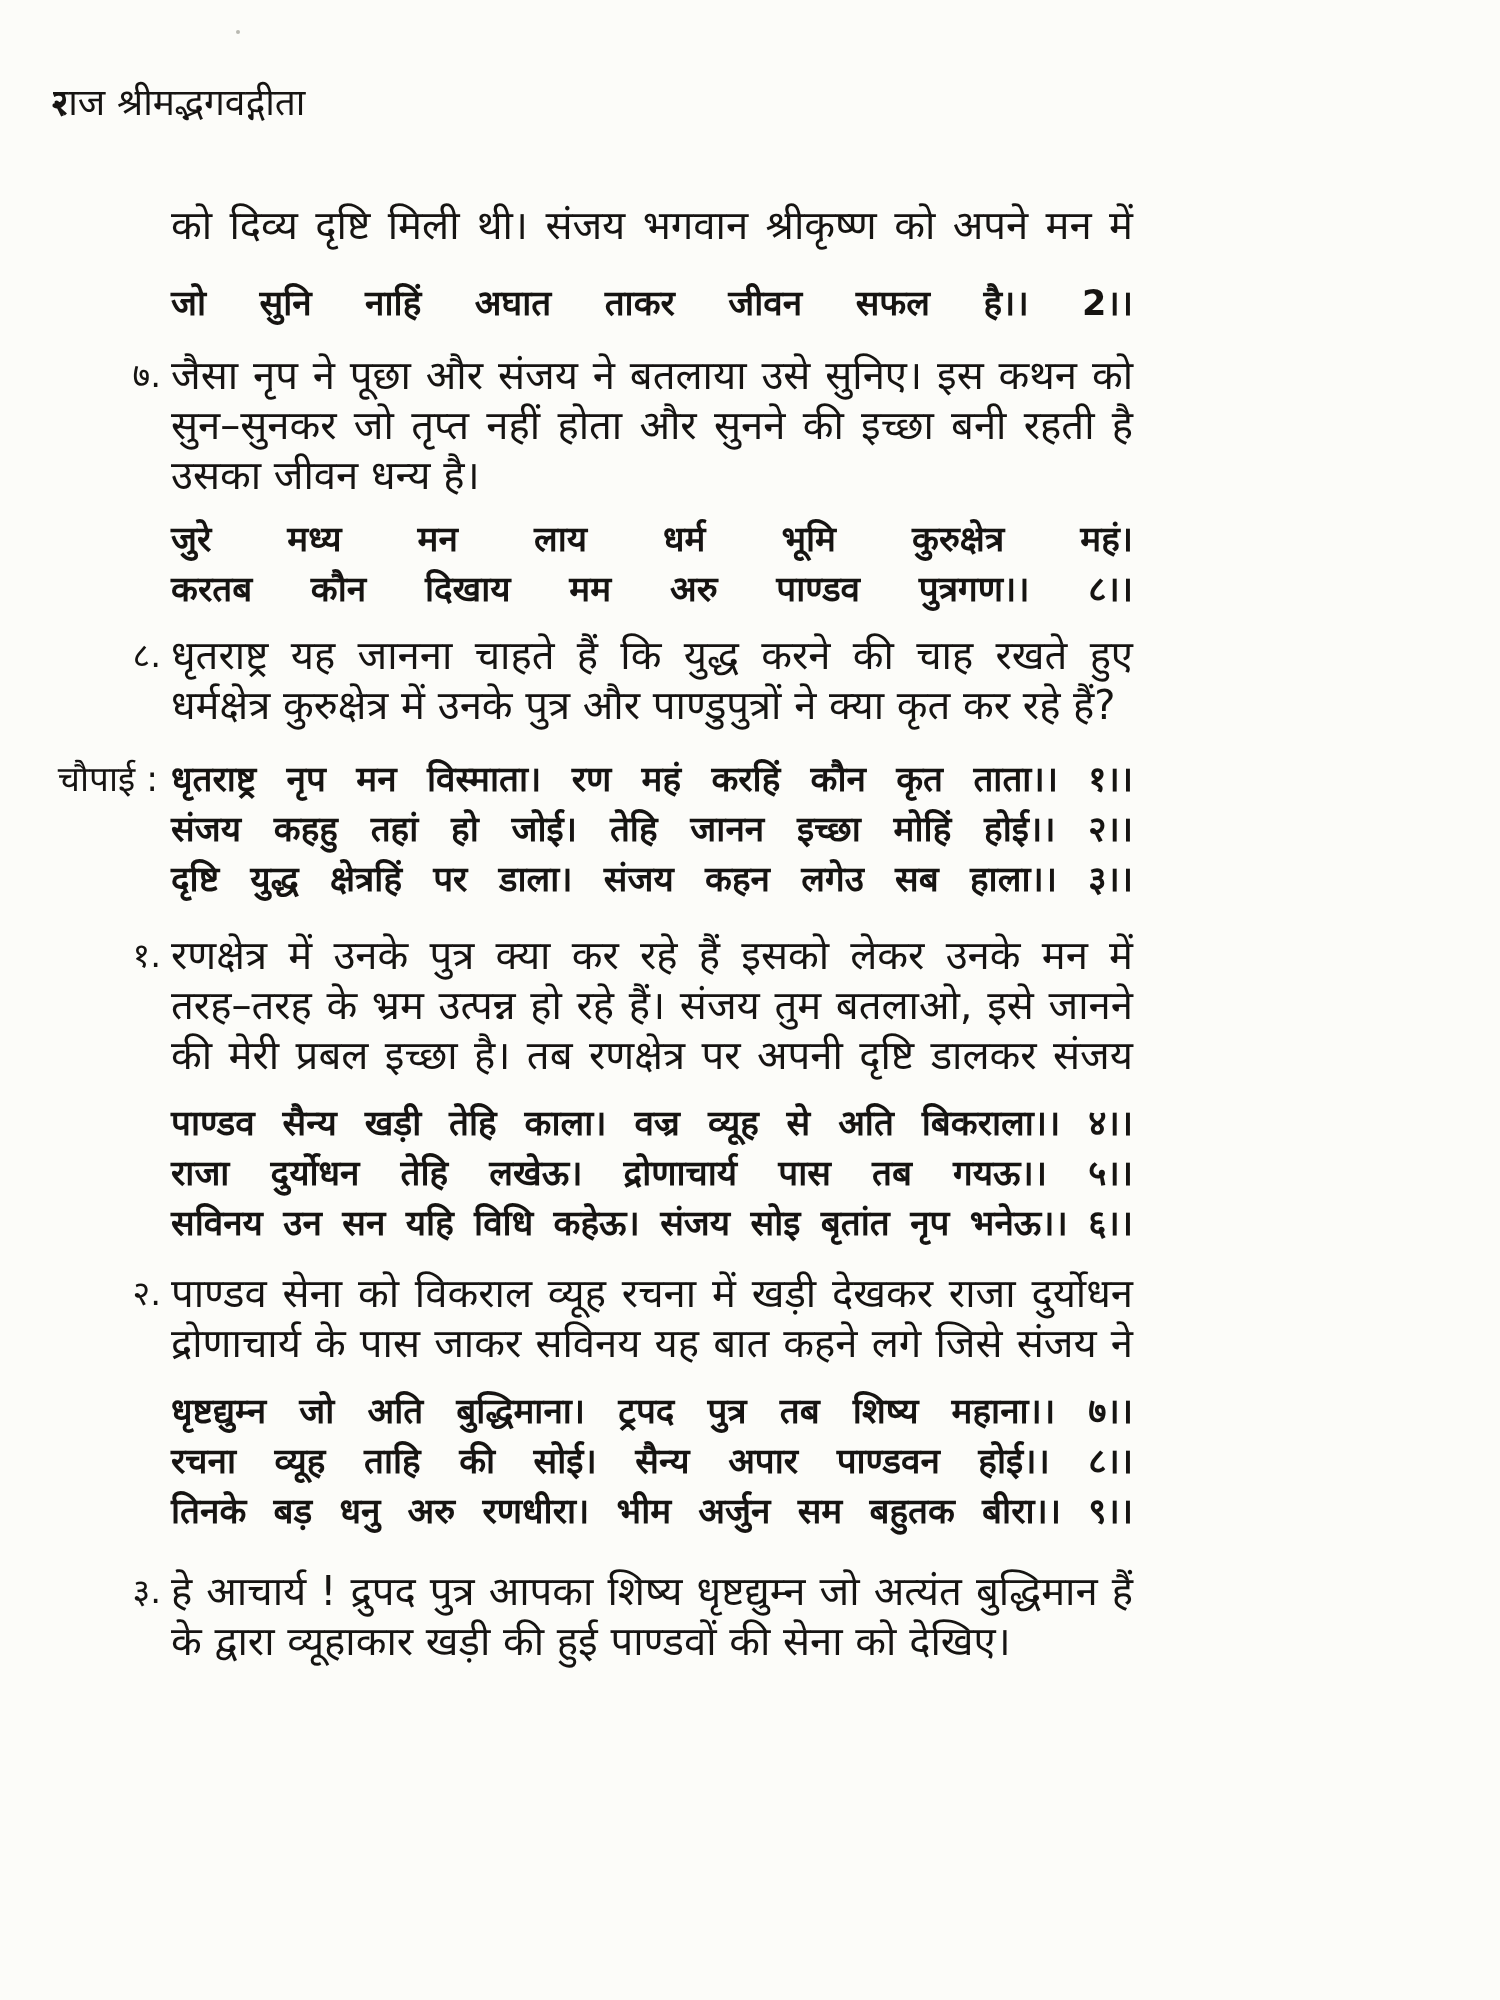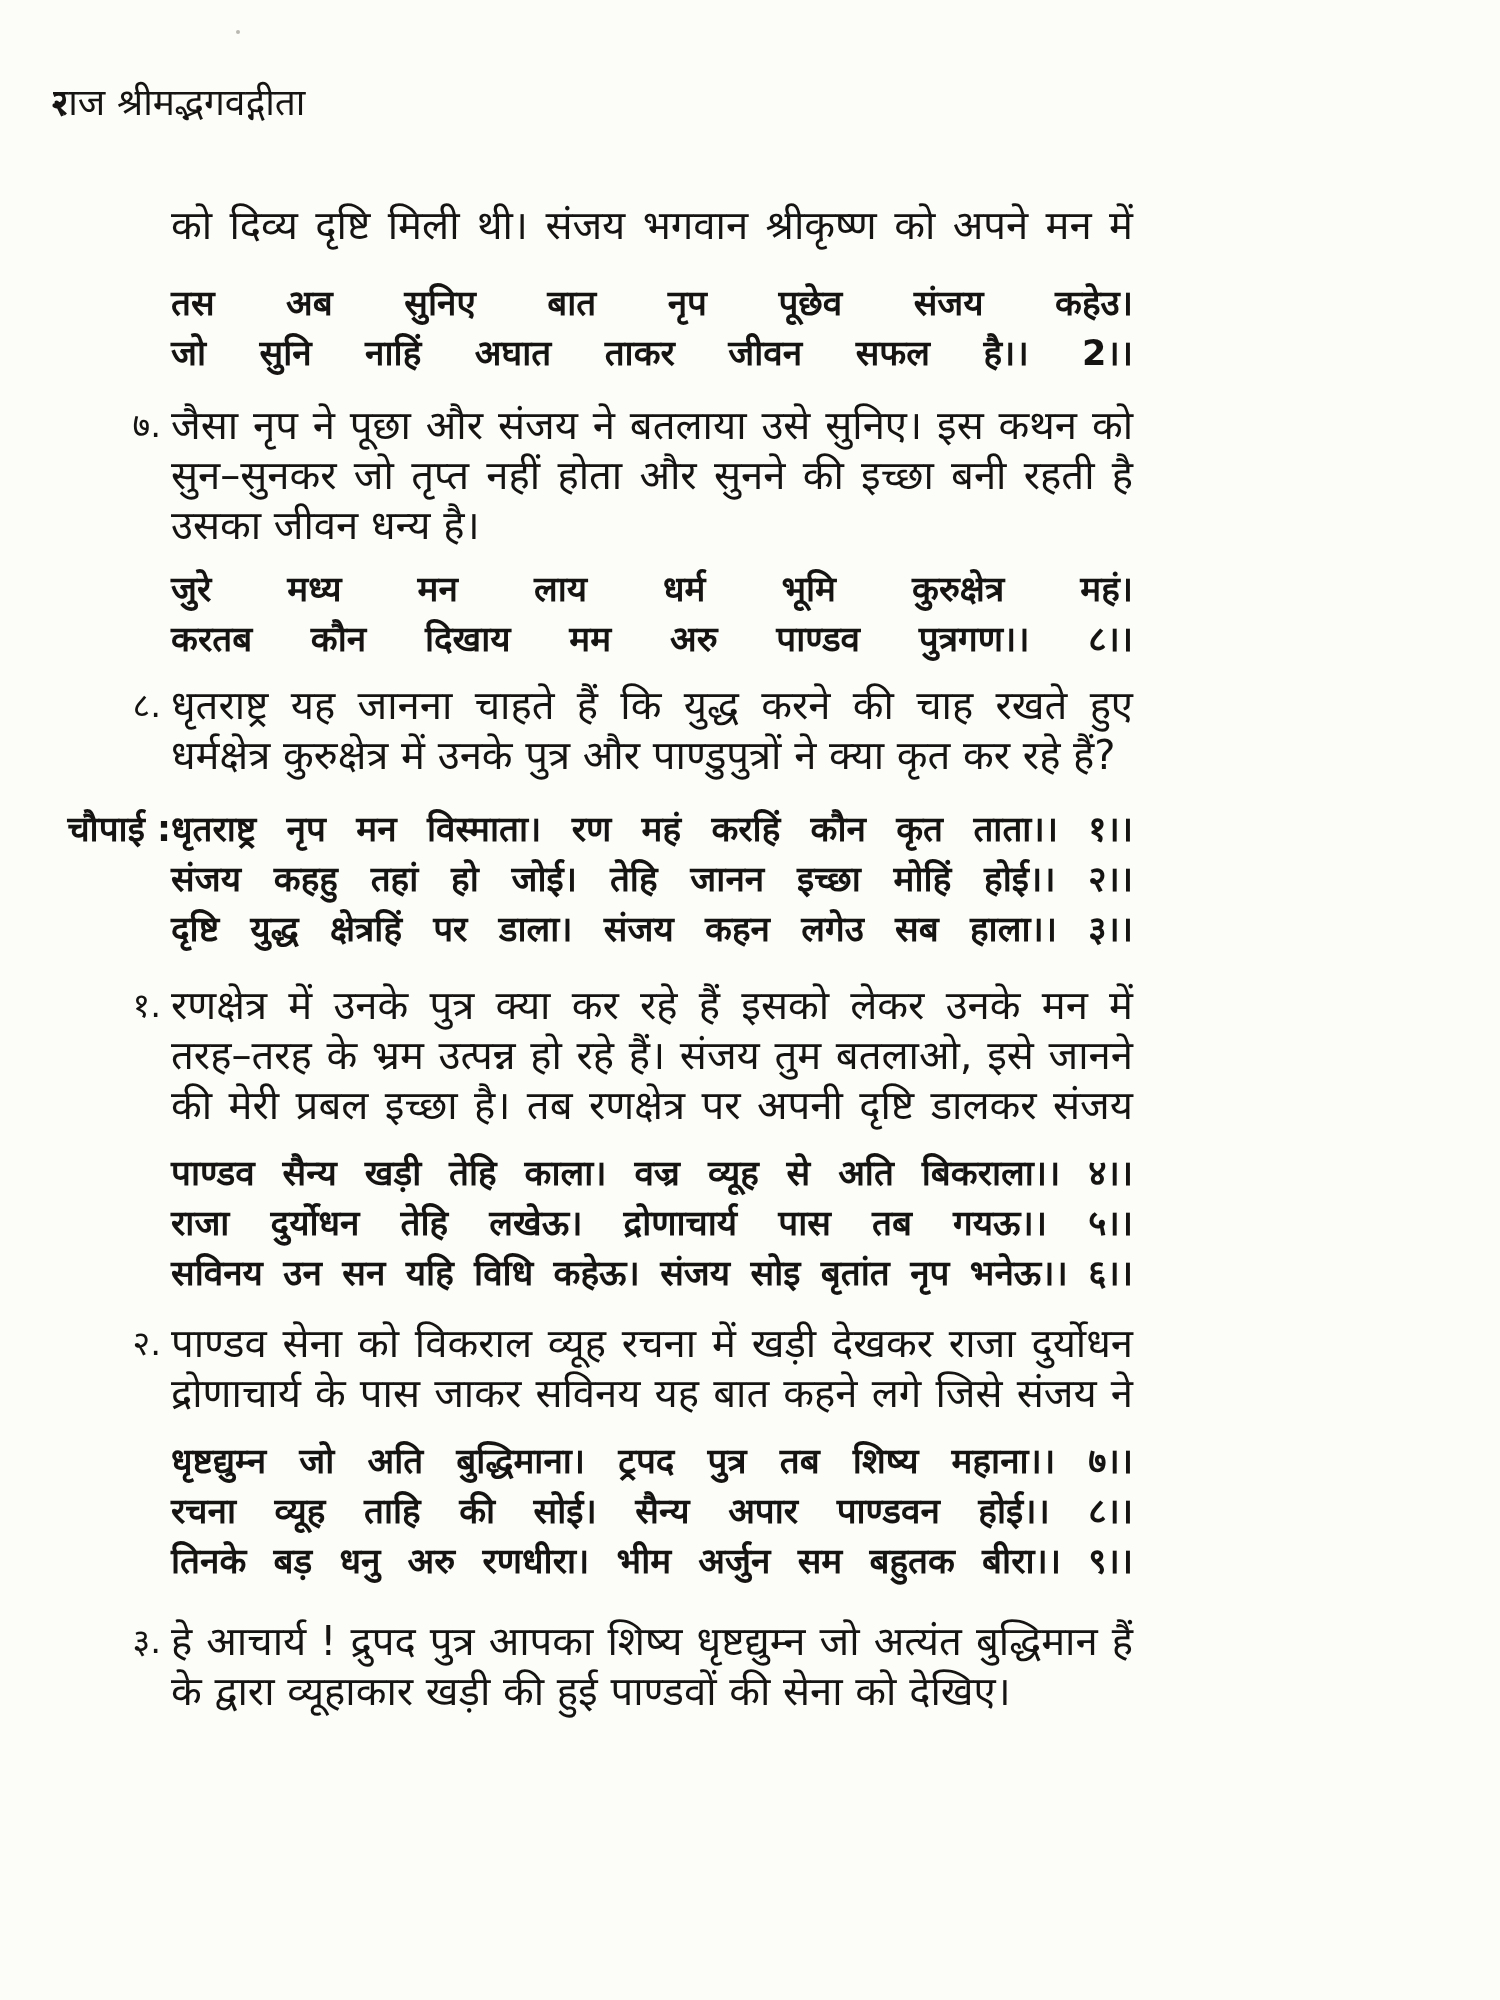--- a/index.html
+++ b/index.html
@@ -23,22 +23,22 @@
     position:absolute; left:45px; top:200px; width:1088px;
   }
   .block { display:flex; align-items:flex-start; }
   .gutter {
     flex:0 0 126px; box-sizing:border-box;
     padding-right:10px; text-align:right;
     font-size:34px; line-height:50px;
     white-space:nowrap;
   }
   .gutter.chaupai {
-    text-align:right; padding-right:0;
-    font-weight:bold; font-size:35px;
+    text-align:center; padding-right:0;
+    font-weight:normal; font-size:35px;
   }
   .lines { flex:1 1 auto; min-width:0; }
   .line {
     font-size:35px; line-height:50px;
     text-align:justify; text-align-last:justify;
   }
   .para .line { font-size:40px; }
   .para .line.last { text-align-last:left; }
   .verse .line { font-weight:bold; }
   
@@ -66,21 +66,20 @@
     <div class="block para b0">
       <div class="gutter"></div>
       <div class="lines">
         <div class="line">को दिव्य दृष्टि मिली थी। संजय भगवान श्रीकृष्ण को अपने मन में</div>
       </div>
     </div>
 
     <div class="block verse b1">
       <div class="gutter"></div>
       <div class="lines">
-        <div class="line">तस अब सुनिए बात नृप पूछेव संजय कहेउ।</div>
         <div class="line">जो सुनि नाहिं अघात ताकर जीवन सफल है।। 2।।</div>
       </div>
     </div>
 
     <div class="block para b2">
       <div class="gutter">७.</div>
       <div class="lines">
         <div class="line">जैसा नृप ने पूछा और संजय ने बतलाया उसे सुनिए। इस कथन को</div>
         <div class="line">सुन–सुनकर जो तृप्त नहीं होता और सुनने की इच्छा बनी रहती है</div>
         <div class="line last">उसका जीवन धन्य है।</div>

